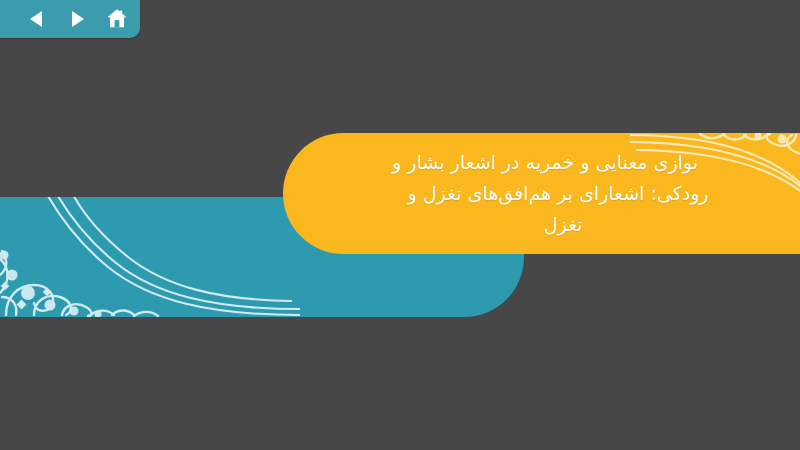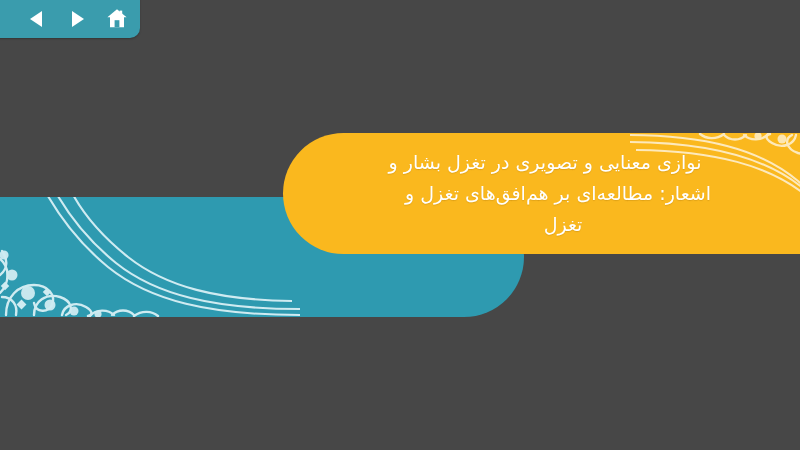--- a/index.html
+++ b/index.html
@@ -216,18 +216,18 @@
       </g>
       <g fill="#fde9bb">
         <rect x="205" y="10" width="7" height="7" transform="rotate(45 208.5 13.5)"></rect>
         <rect x="180" y="23" width="6" height="6" transform="rotate(45 183 26)"></rect>
         <rect x="222" y="29" width="6" height="6" transform="rotate(45 225 32)"></rect>
       </g>
     </svg>
   </div>
 
   <div id="title-block">
-    <div class="title-line" id="title-line-1">نوازی معنایی و تصویری در تغزل بشار و</div>
-    <div class="title-line" id="title-line-2">اشعار: مطالعه‌ای بر هم‌افق‌های تغزل و</div>
+    <div class="title-line" id="title-line-1">نوازی معنایی و خمریه در اشعار بشار و</div>
+    <div class="title-line" id="title-line-2">رودکی: اشعار‌ای بر هم‌افق‌های تغزل و</div>
     <div class="title-line" id="title-line-3">تغزل</div>
   </div>
 
 </div>
 
 </body></html>

